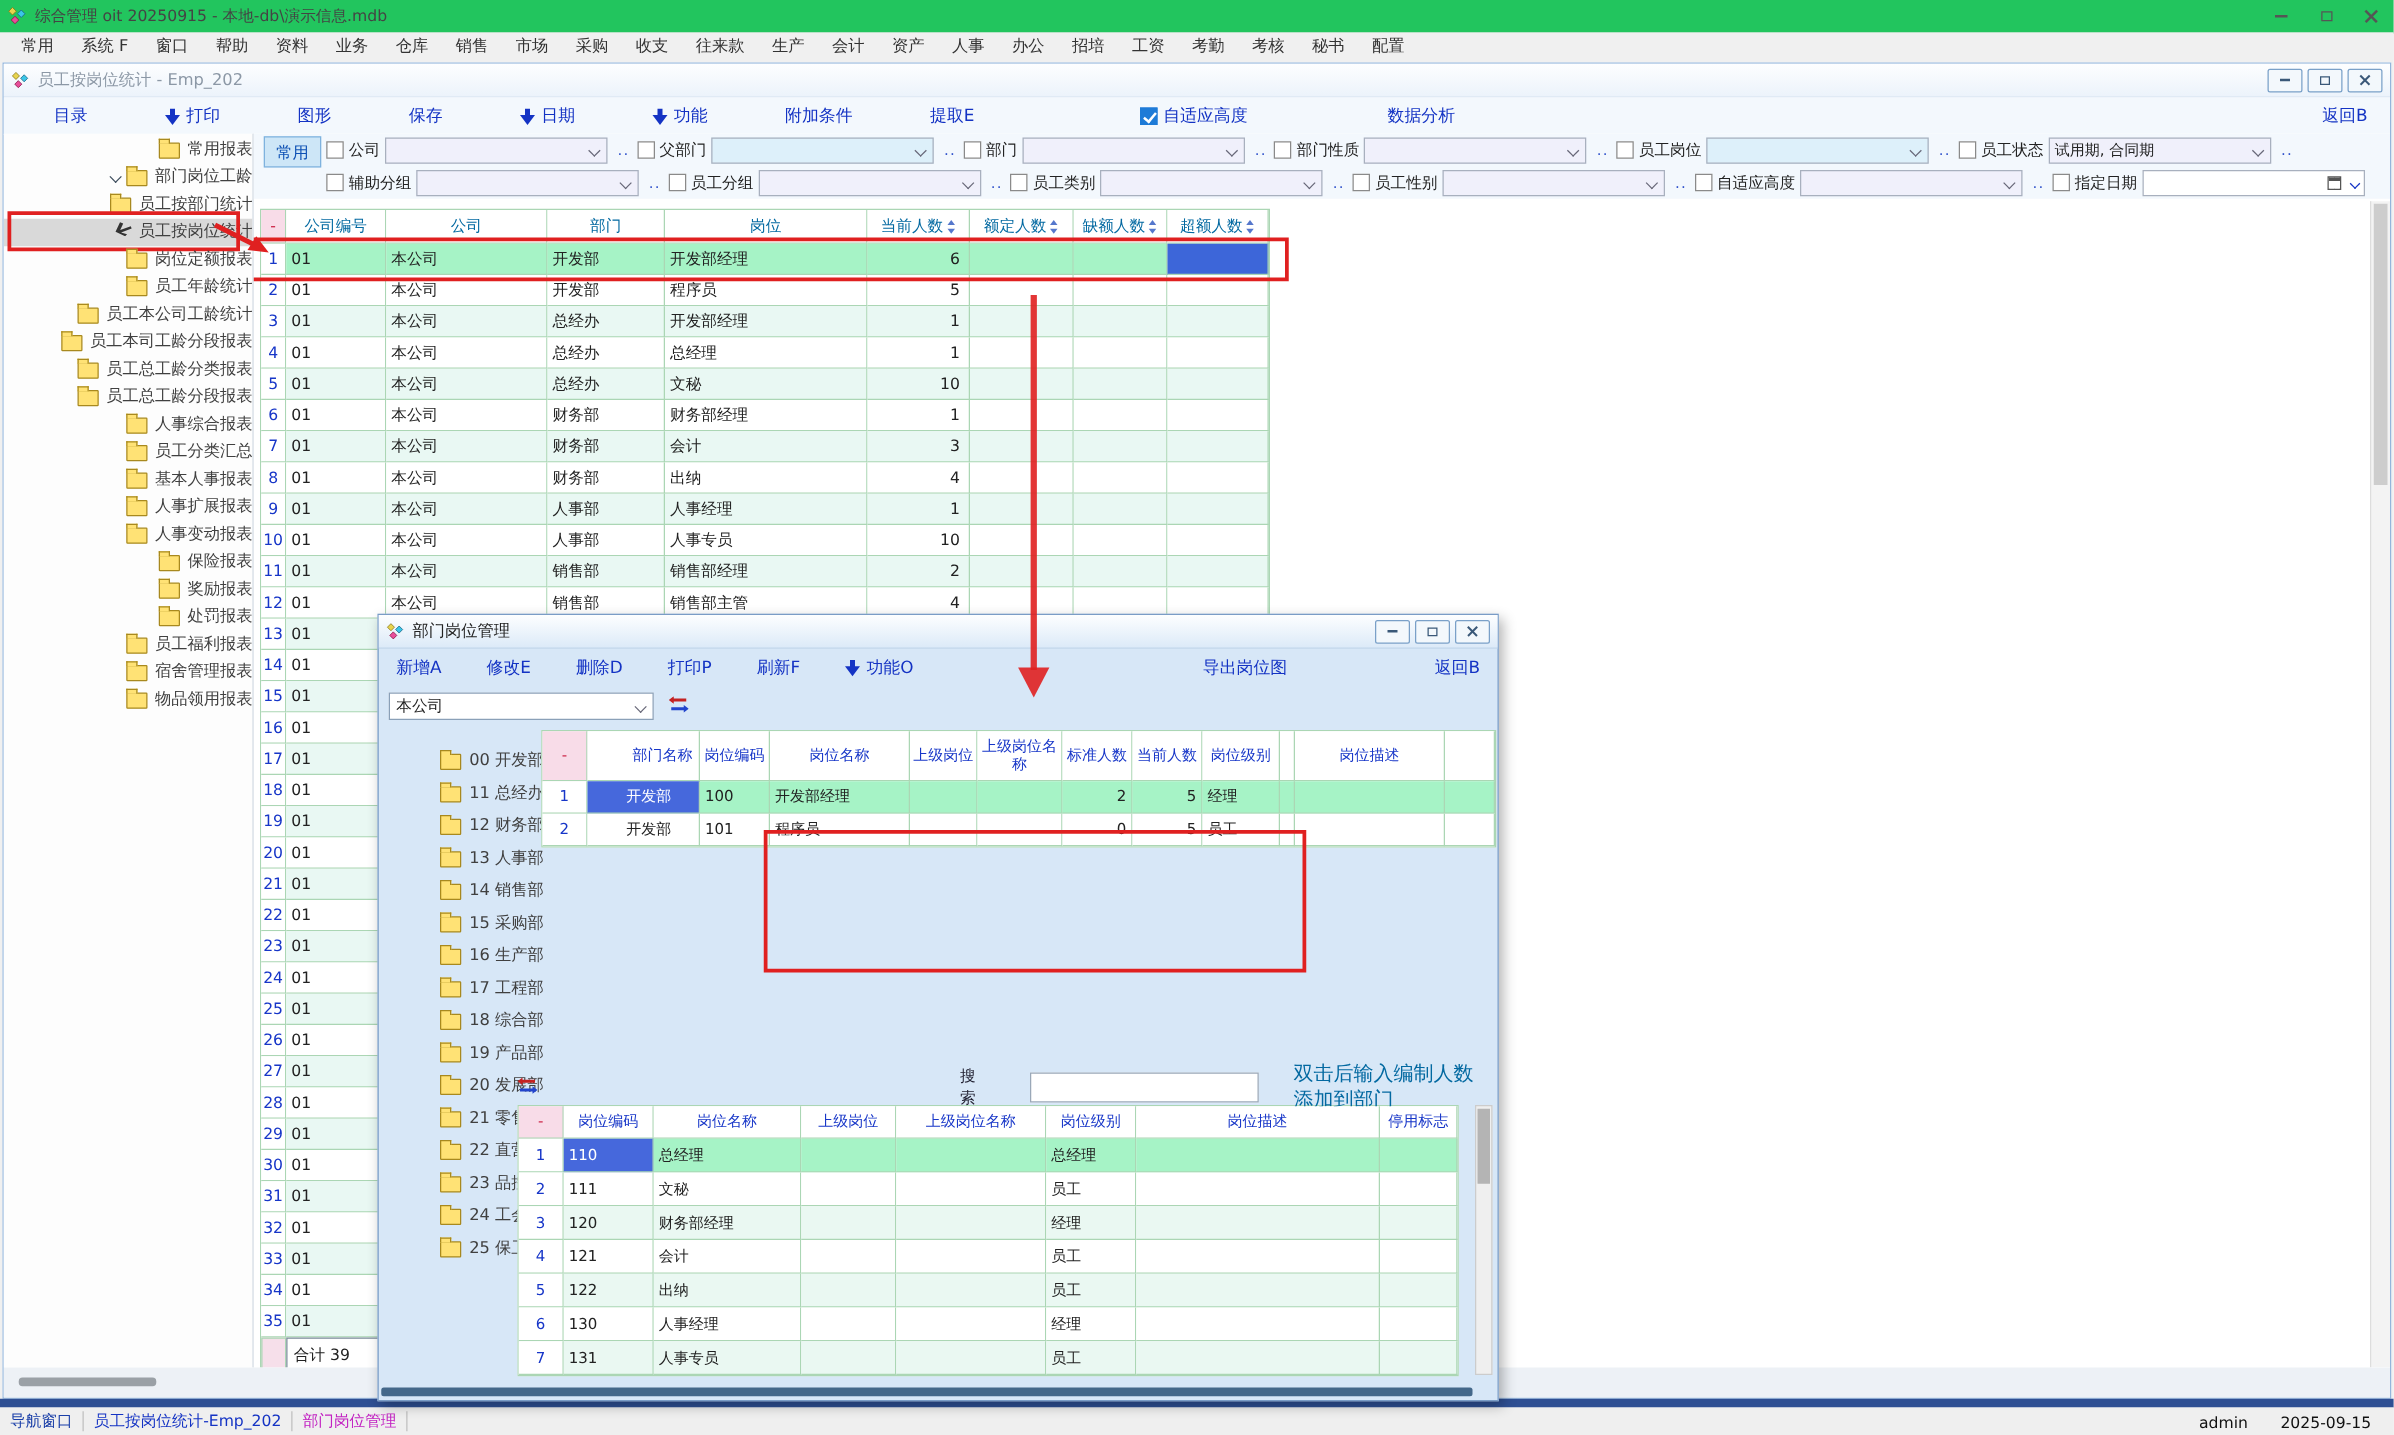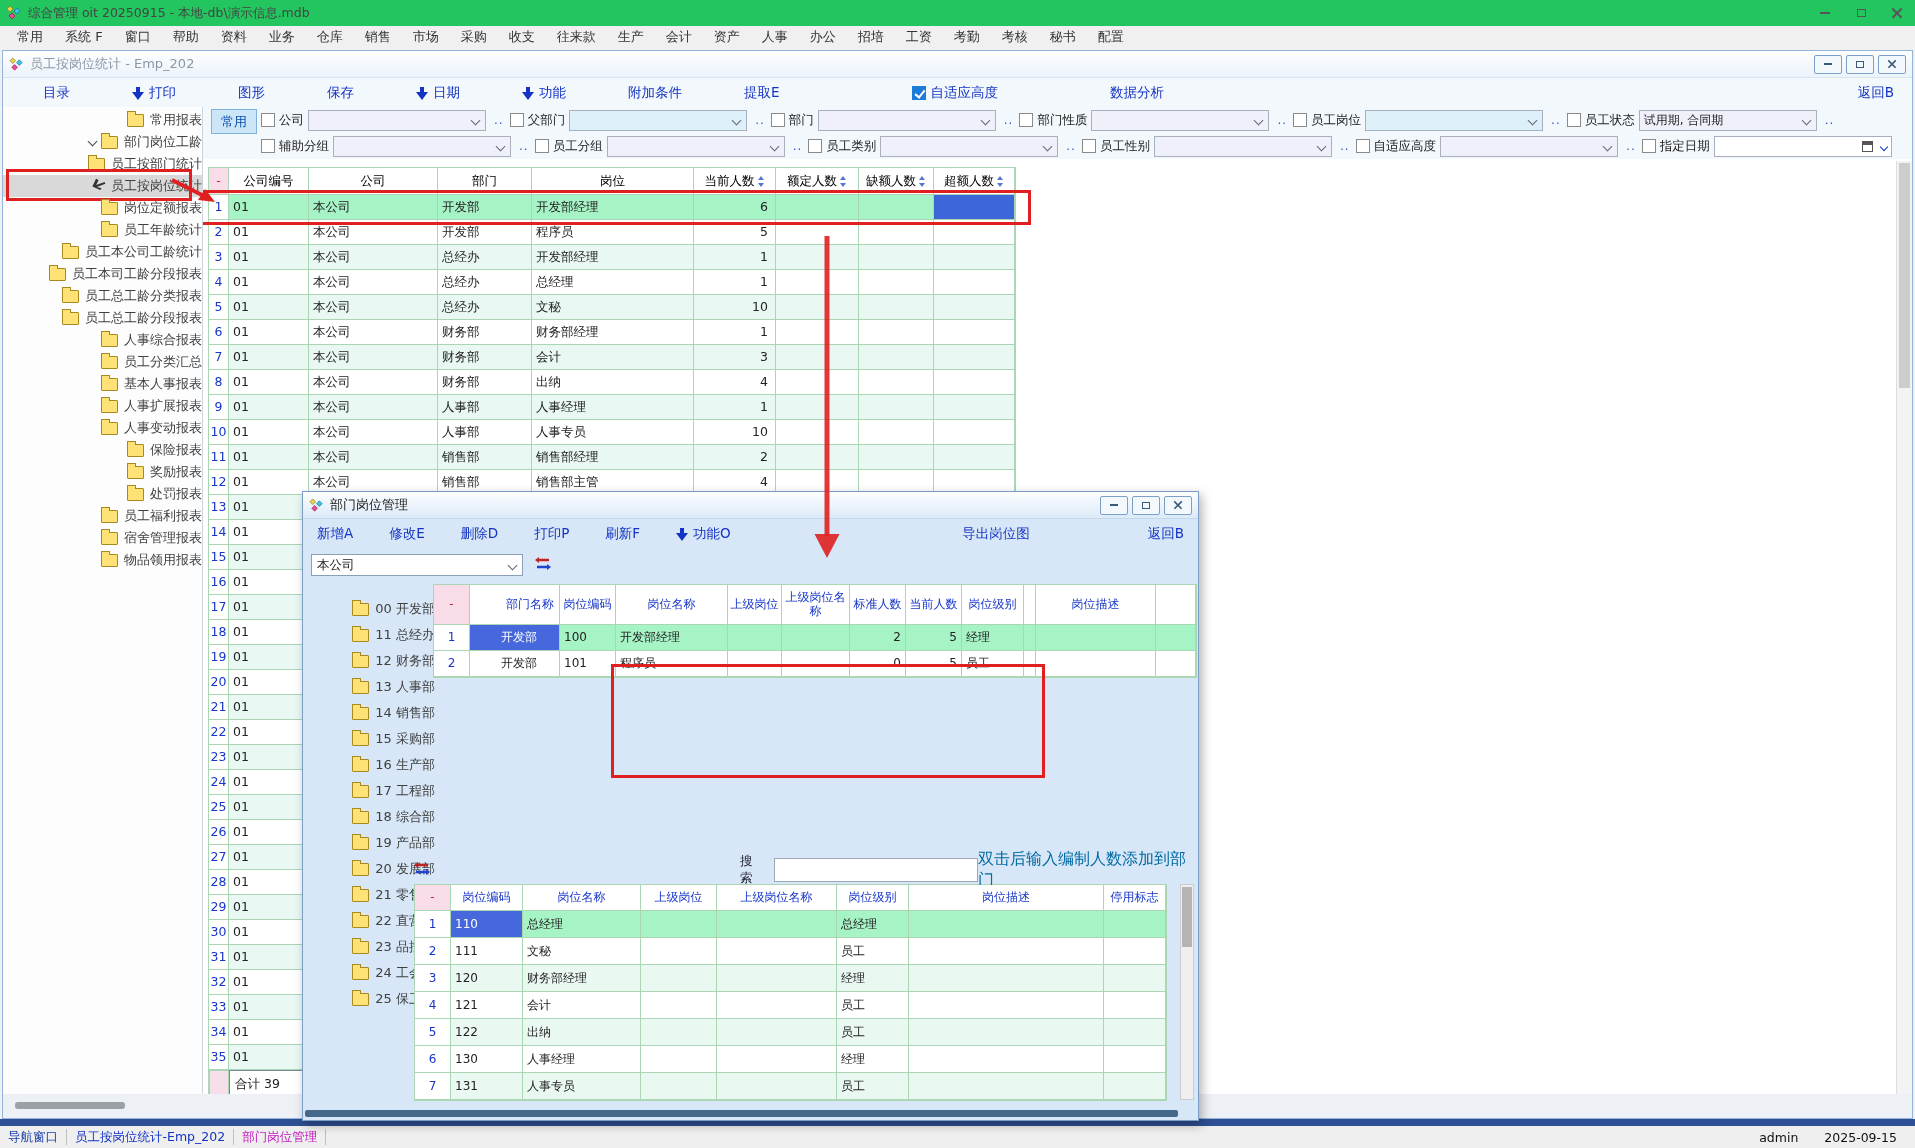--- a/index.html
+++ b/index.html
@@ -63,21 +63,21 @@
   .combo{width:178px;height:21px;border:1px solid #A8B0BE;background:#F0F0FB;display:flex;align-items:center;box-sizing:border-box;position:relative;font-size:12px;color:#222;padding-left:4px;}
   .combo.cyan{background:#DDF0FA;}
   .combo .chev{position:absolute;right:6px;top:6px;width:6px;height:6px;border-right:1.5px solid #667;border-bottom:1.5px solid #667;transform:rotate(45deg);}
   .dots{color:#3355CC;font-size:12px;margin:0 4px;letter-spacing:1px;}
   .datefield{width:178px;height:21px;border:1px solid #A8B0BE;background:#fff;box-sizing:border-box;position:relative;}
   .cal-icon{position:absolute;right:18px;top:4px;width:11px;height:11px;border:1px solid #555;background:linear-gradient(#555 0 3px,#fff 3px),repeating-linear-gradient(90deg,#999 0 1px,transparent 1px 4px);box-sizing:border-box;}
   .datefield .chev{position:absolute;right:4px;top:7px;width:5px;height:5px;border-right:1.5px solid #1433C4;border-bottom:1.5px solid #1433C4;transform:rotate(45deg);}
   
   .mtable{margin:8px 0 0 5px;width:808px;border:1px solid #ABD6B4;box-sizing:border-box;}
   .thead,.tr,.tfoot{display:flex;}
-  .th{height:27px;line-height:26px;text-align:center;color:#000000;font-size:12.5px;background:#fff;border-right:1px solid #ABD6B4;border-bottom:1px solid #ABD6B4;box-sizing:border-box;overflow:hidden;white-space:nowrap;display:flex;align-items:center;justify-content:center;gap:3px;}
+  .th{height:27px;line-height:26px;text-align:center;color:#0369a1;font-size:12.5px;background:#fff;border-right:1px solid #ABD6B4;border-bottom:1px solid #ABD6B4;box-sizing:border-box;overflow:hidden;white-space:nowrap;display:flex;align-items:center;justify-content:center;gap:3px;}
   .th.pink{background:#F8DCE8;color:#CC2244;}
   .td{height:25px;line-height:24px;font-size:12.5px;border-right:1px solid #ABD6B4;border-bottom:1px solid #ABD6B4;box-sizing:border-box;padding:0 4px;overflow:hidden;white-space:nowrap;background:#fff;}
   .c0{width:20px;flex:0 0 20px;}.c1{width:80px;flex:0 0 80px;}.c2{width:129px;flex:0 0 129px;}
   .c3{width:94px;flex:0 0 94px;}.c4{width:162px;flex:0 0 162px;}.c5{width:82px;flex:0 0 82px;}
   .c6{width:83px;flex:0 0 83px;}.c7{width:75px;flex:0 0 75px;}.c8{width:81px;flex:0 0 81px;}
   .td.c0{color:#1736C8;text-align:center;padding:0;}
   .num{text-align:right;padding-right:7px;}
   .tbody .tr:nth-child(odd) .td:not(.c0){background:#E9F8F3;}
   .tbody .tr.sel{position:relative;z-index:3;}
   .tbody .tr.sel .td:not(.c0){background:#A6F3C6;}
@@ -115,21 +115,21 @@
   .ptd.rn{color:#1736C8;text-align:center;padding:0;}
   .p0{width:36px;flex:0 0 36px;}.p1{width:90px;flex:0 0 90px;padding-left:31px;}.p2{width:56px;flex:0 0 56px;}
   .p3{width:112px;flex:0 0 112px;}.p4{width:54px;flex:0 0 54px;}.p5{width:68px;flex:0 0 68px;}
   .p6{width:56px;flex:0 0 56px;}.p7{width:56px;flex:0 0 56px;}.p8{width:62px;flex:0 0 62px;}
   .p9{width:12px;flex:0 0 12px;}.p10{width:120px;flex:0 0 120px;}.p11{flex:1;}
   .ptr{display:flex;}
   .ptr.sel .ptd:not(.rn){background:#A6F3C6;}
   .ptr.sel .ptd.p1{background:#4668DC;color:#fff;}
   
   .p-bottom{position:absolute;left:111px;right:4px;top:276px;bottom:10px;}
-  .p-search{height:28px;display:flex;align-items:center;}
+  .p-search{height:28px;display:flex;align-items:center;gap:28px;}
   .p-search .lbl{font-size:12.5px;color:#223;margin-left:310px;}
   .p-search input{width:205px;height:20px;margin-left:10px;border:1px solid #9AA8B8;background:#fff;}
   .p-hint{margin-left:auto;font-size:16px;color:#0369a1;}
   .btable{border:1px solid #ABD6B4;box-sizing:border-box;background:#fff;width:753px;}
   .btr{display:flex;}
   .bth{height:26px;}
   .b0{width:36px;flex:0 0 36px;}.b1{width:72px;flex:0 0 72px;}.b2{width:118px;flex:0 0 118px;}
   .b3{width:76px;flex:0 0 76px;}.b4{width:120px;flex:0 0 120px;}.b5{width:72px;flex:0 0 72px;}
   .b6{width:195px;flex:0 0 195px;}.b7{width:62px;flex:0 0 62px;}
   .btd{height:27px;line-height:26px;font-size:12px;border-right:1px solid #ABD6B4;border-bottom:1px solid #ABD6B4;box-sizing:border-box;padding:0 4px;overflow:hidden;white-space:nowrap;background:#fff;}

